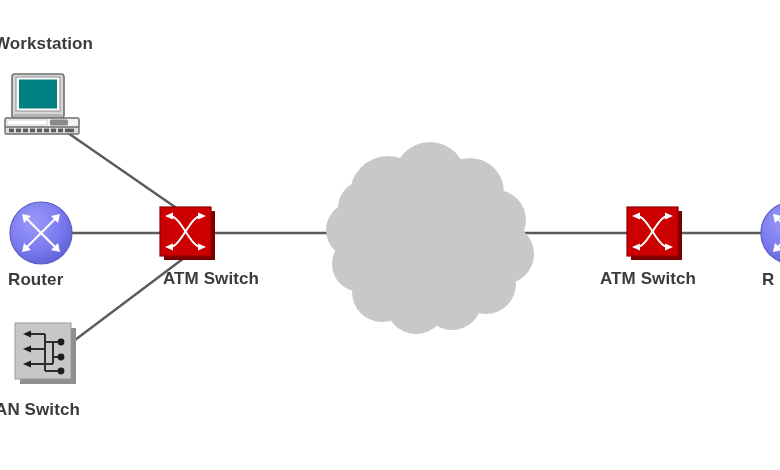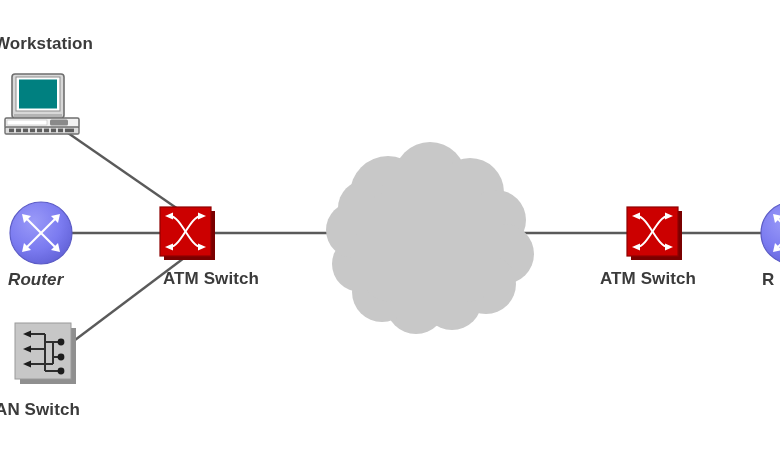--- a/index.html
+++ b/index.html
@@ -96,21 +96,21 @@
         <line x1="48" y1="18" x2="18" y2="48"></line>
       </g>
       <g fill="#ffffff">
         <polygon points="14,14 23,16 16,23"></polygon>
         <polygon points="52,14 50,23 43,16"></polygon>
         <polygon points="14,52 16,43 23,50"></polygon>
         <polygon points="52,52 43,50 50,43"></polygon>
       </g>
     </svg>
   </div>
-  <div class="label" style="left:8px;top:270px;font-style:italic;">Router</div>
+  <div class="label" style="left:8px;top:270px;">Router</div>
 
   <div class="node" style="left:12px;top:320px;">
     <svg width="70" height="70" viewBox="0 0 70 70">
 
       <rect x="8" y="8" width="56" height="56" fill="#8f8f8f"></rect>
 
       <rect x="3" y="3" width="56" height="56" fill="#c7c7c7" stroke="#9a9a9a" stroke-width="1"></rect>
 
       <g stroke="#2e2e2e" stroke-width="2" fill="none">
         <line x1="14" y1="14" x2="33" y2="14"></line>

